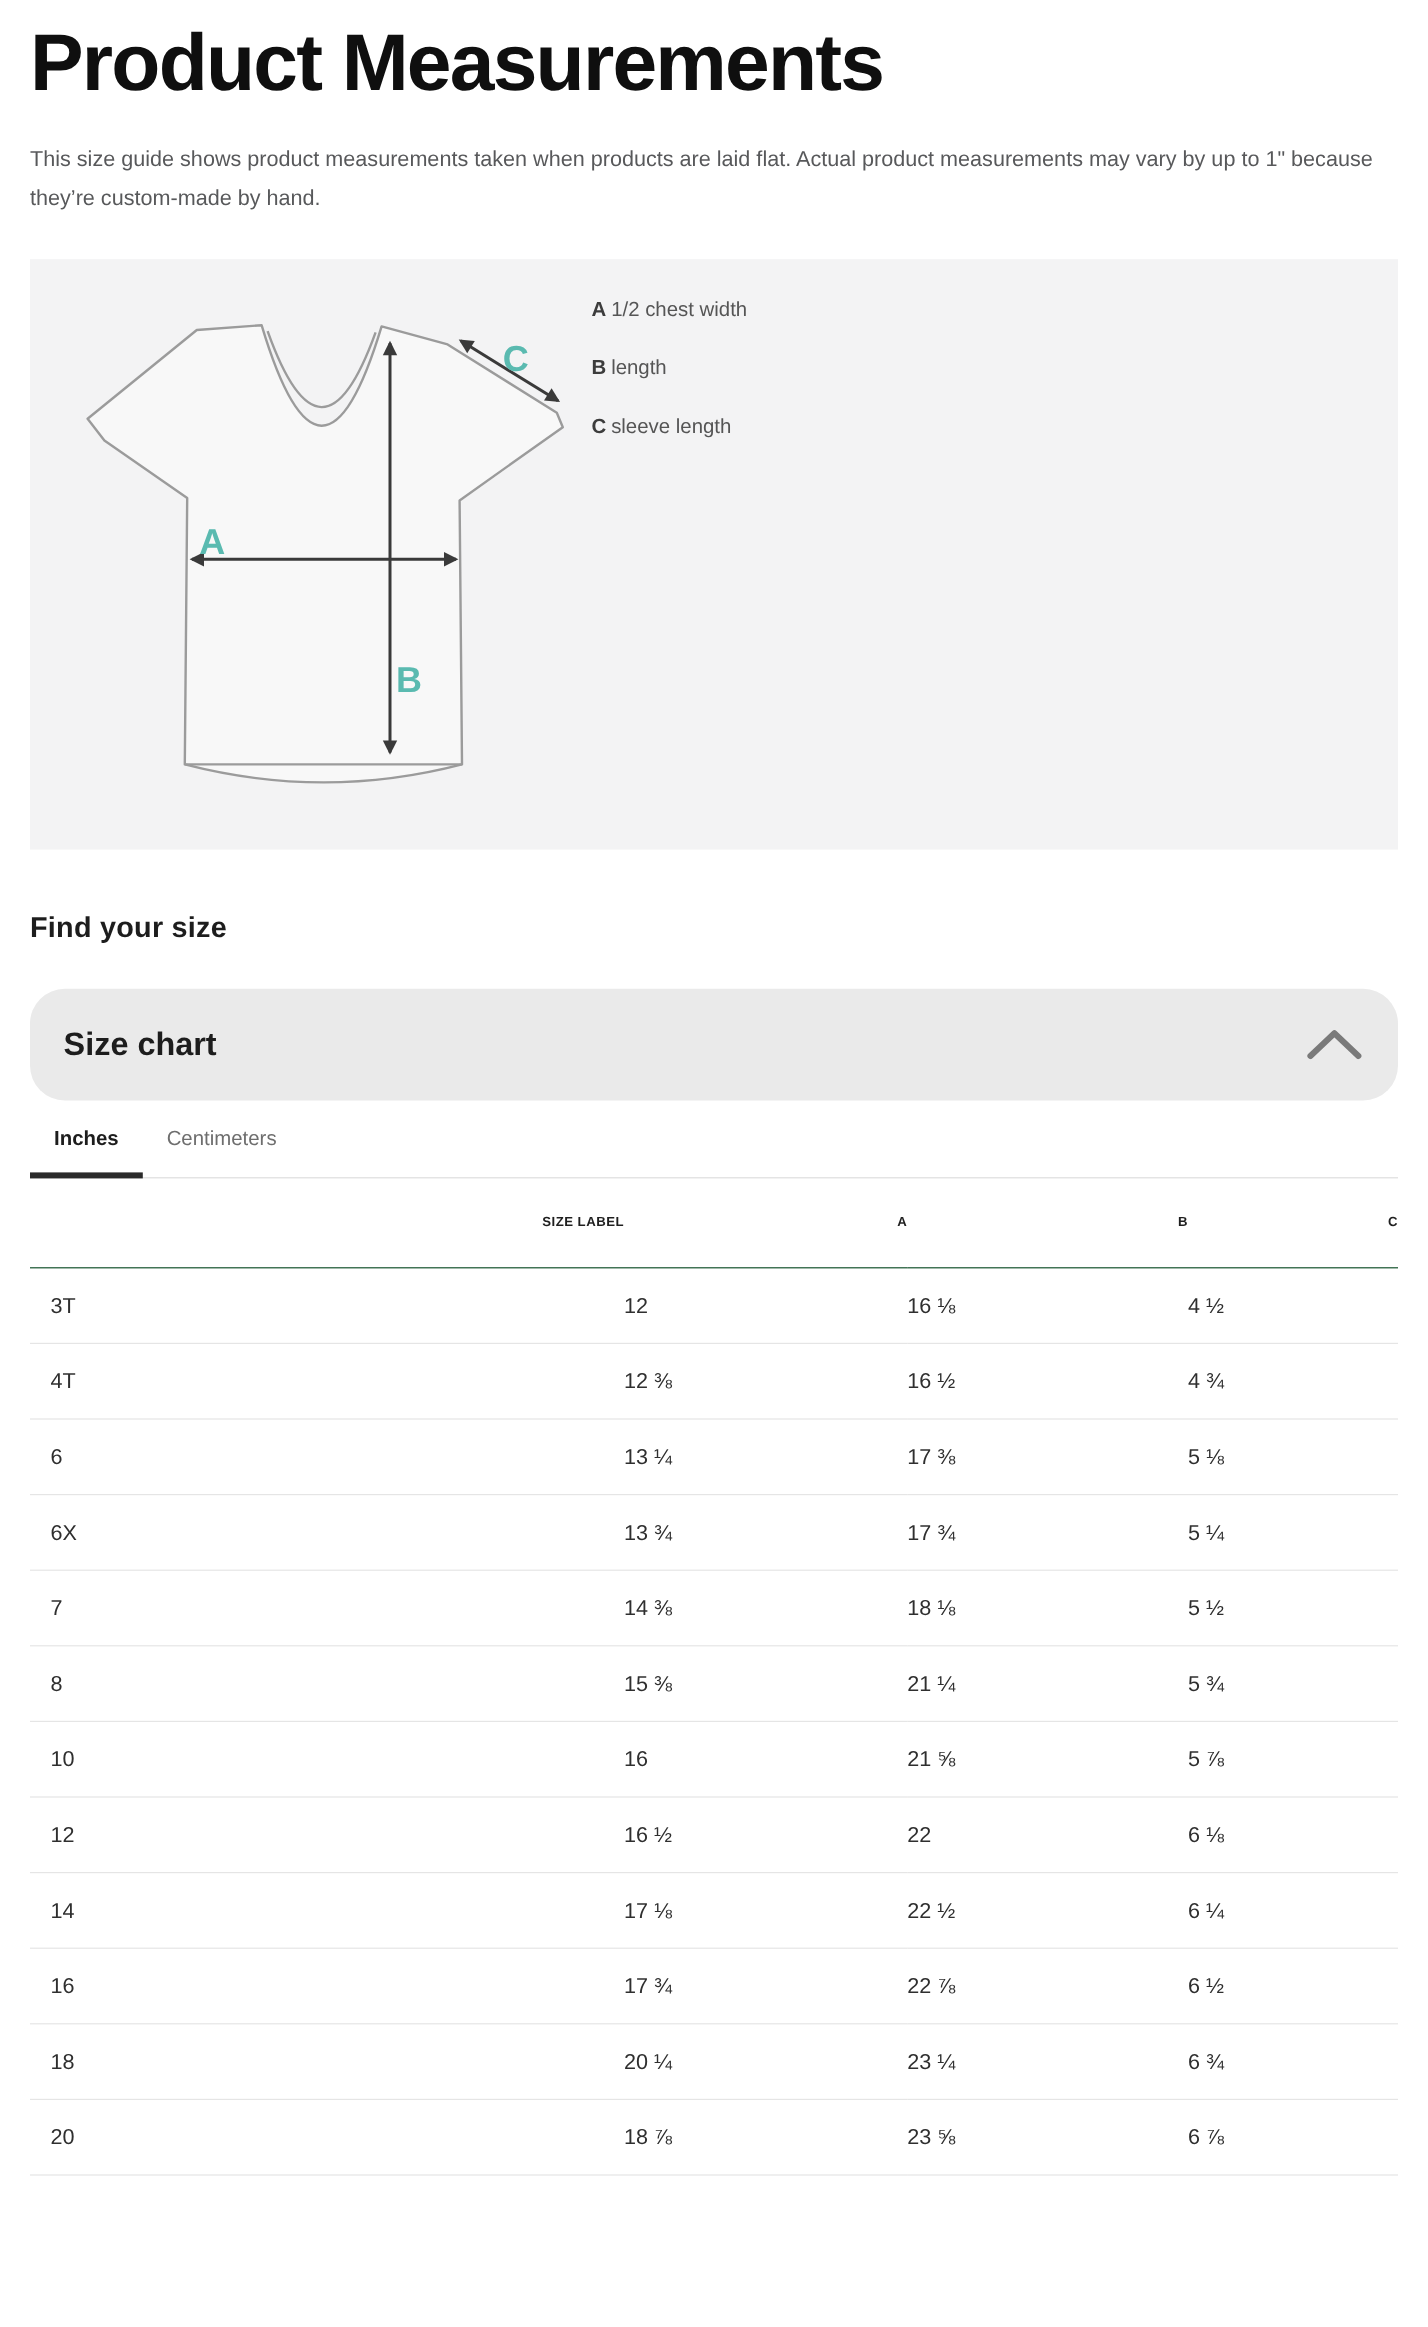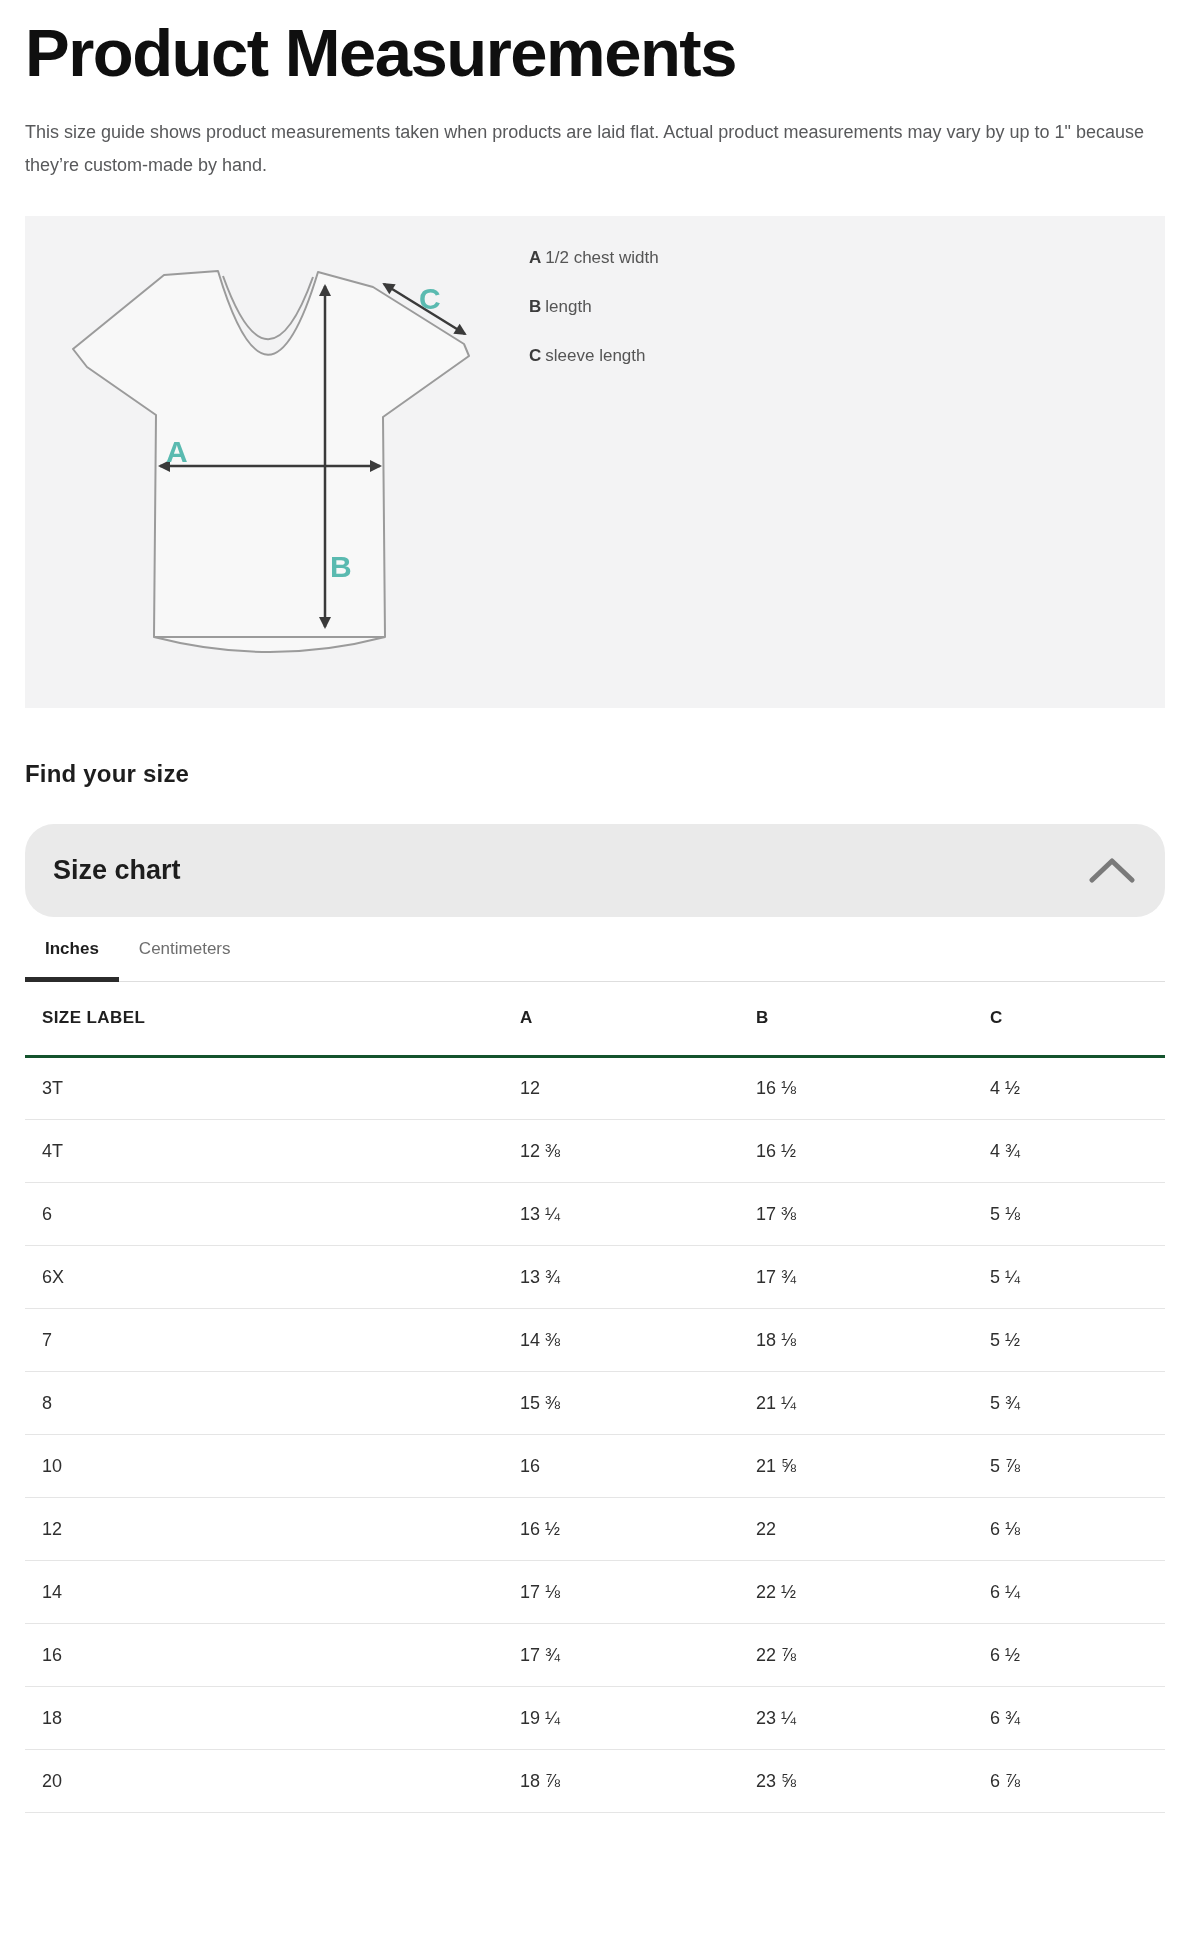--- a/index.html
+++ b/index.html
@@ -26,21 +26,21 @@
   .page-desc{
     margin:26px 0 0 0;max-width:1130px;
     font-size:18px;line-height:33px;color:var(--body-gray);
   }
 
   
   .diagram-box{
     position:relative;margin-top:34px;height:492px;background:var(--box-gray);
   }
   .shirt-svg{position:absolute;left:35px;top:34px;}
-  .legend{position:absolute;left:504px;top:33px;}
+  .legend{position:absolute;left:468px;top:33px;}
   .legend-item{height:18px;line-height:18px;margin-bottom:31px;font-size:17px;color:#555;}
   .legend-key{font-weight:700;color:#3c3c3c;margin-right:4px;}
 
   
   .find-size{
     margin:52px 0 0 0;font-size:24px;font-weight:700;color:#1d1d1d;letter-spacing:0.2px;
   }
 
   
   .chart-header{
@@ -62,23 +62,23 @@
     content:"";position:absolute;left:0;right:0;bottom:-1px;height:5px;background:#2b2b2b;
   }
 
   
   table.size-table{width:100%;border-collapse:collapse;table-layout:fixed;}
   col.c-label{width:495px;}
   col.c-a{width:236px;}
   col.c-b{width:234px;}
   col.c-c{width:auto;}
   .size-table th{
-    height:75px;vertical-align:middle;text-align:left;
-    font-size:17px;font-weight:700;color:#1f1f1f;letter-spacing:0.4px;
-    border-bottom:3px solid #14532d;padding:0;
+    height:75px;vertical-align:middle;text-align:right;
+    font-size:11px;font-weight:700;color:#1f1f1f;letter-spacing:0.4px;
+    border-bottom:1px solid #14532d;padding:0;
   }
   .size-table td{
     height:63px;vertical-align:middle;
     font-size:18px;color:#2f2f2f;border-bottom:1px solid var(--line);padding:0;
   }
   .size-table th:first-child,
   .size-table td:first-child{padding-left:17px;}
 </style>
 </head>
 <body>
@@ -205,21 +205,21 @@
           <td>6 ¼</td>
         </tr>
         <tr>
           <td>16</td>
           <td>17 ¾</td>
           <td>22 ⅞</td>
           <td>6 ½</td>
         </tr>
         <tr>
           <td>18</td>
-          <td>19 ¼</td>
+          <td>20 ¼</td>
           <td>23 ¼</td>
           <td>6 ¾</td>
         </tr>
         <tr>
           <td>20</td>
           <td>18 ⅞</td>
           <td>23 ⅝</td>
           <td>6 ⅞</td>
         </tr>
       </tbody>

